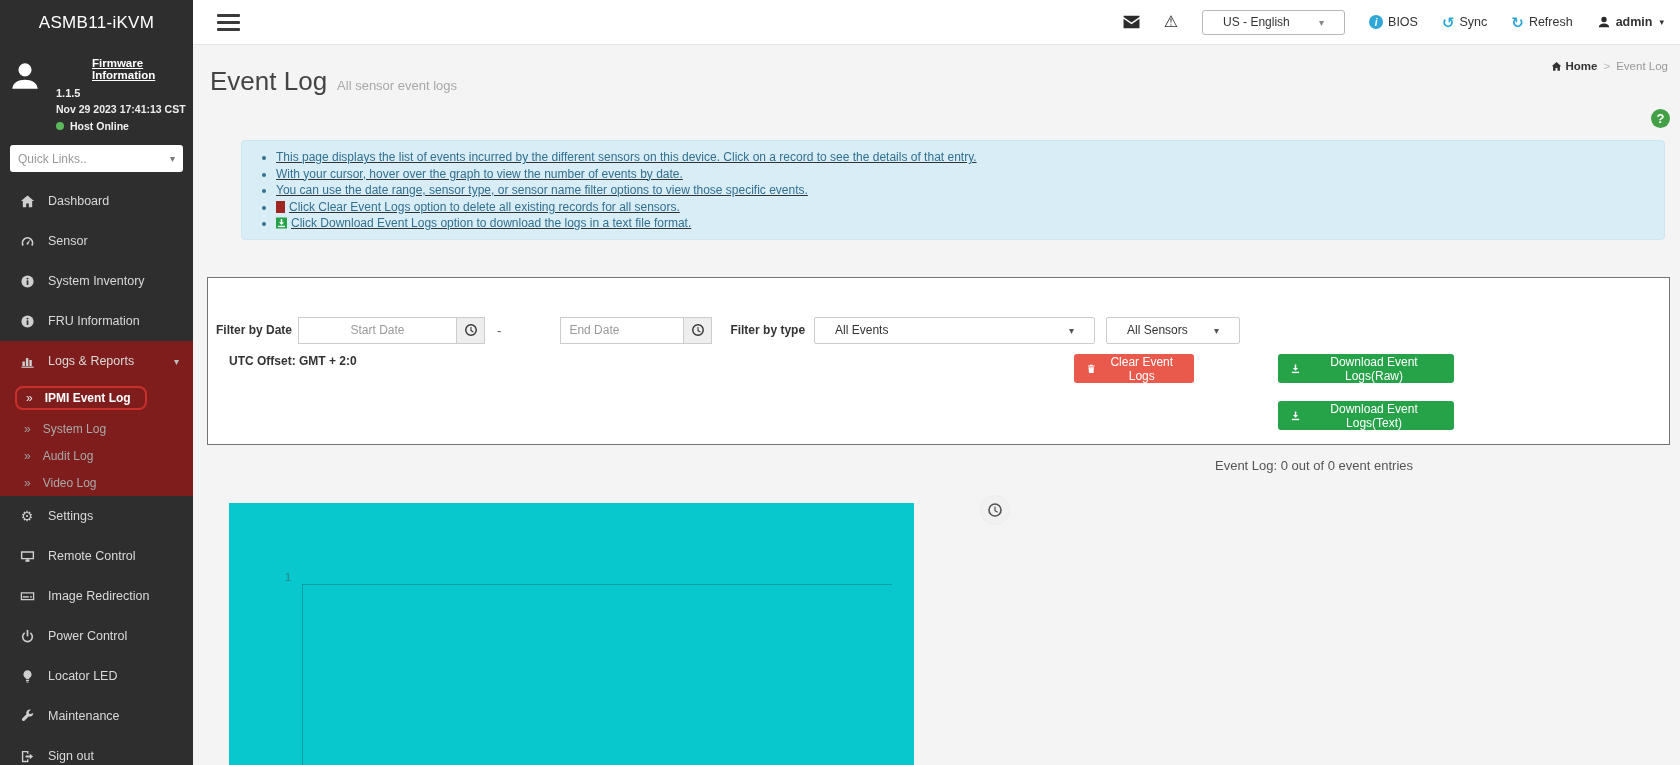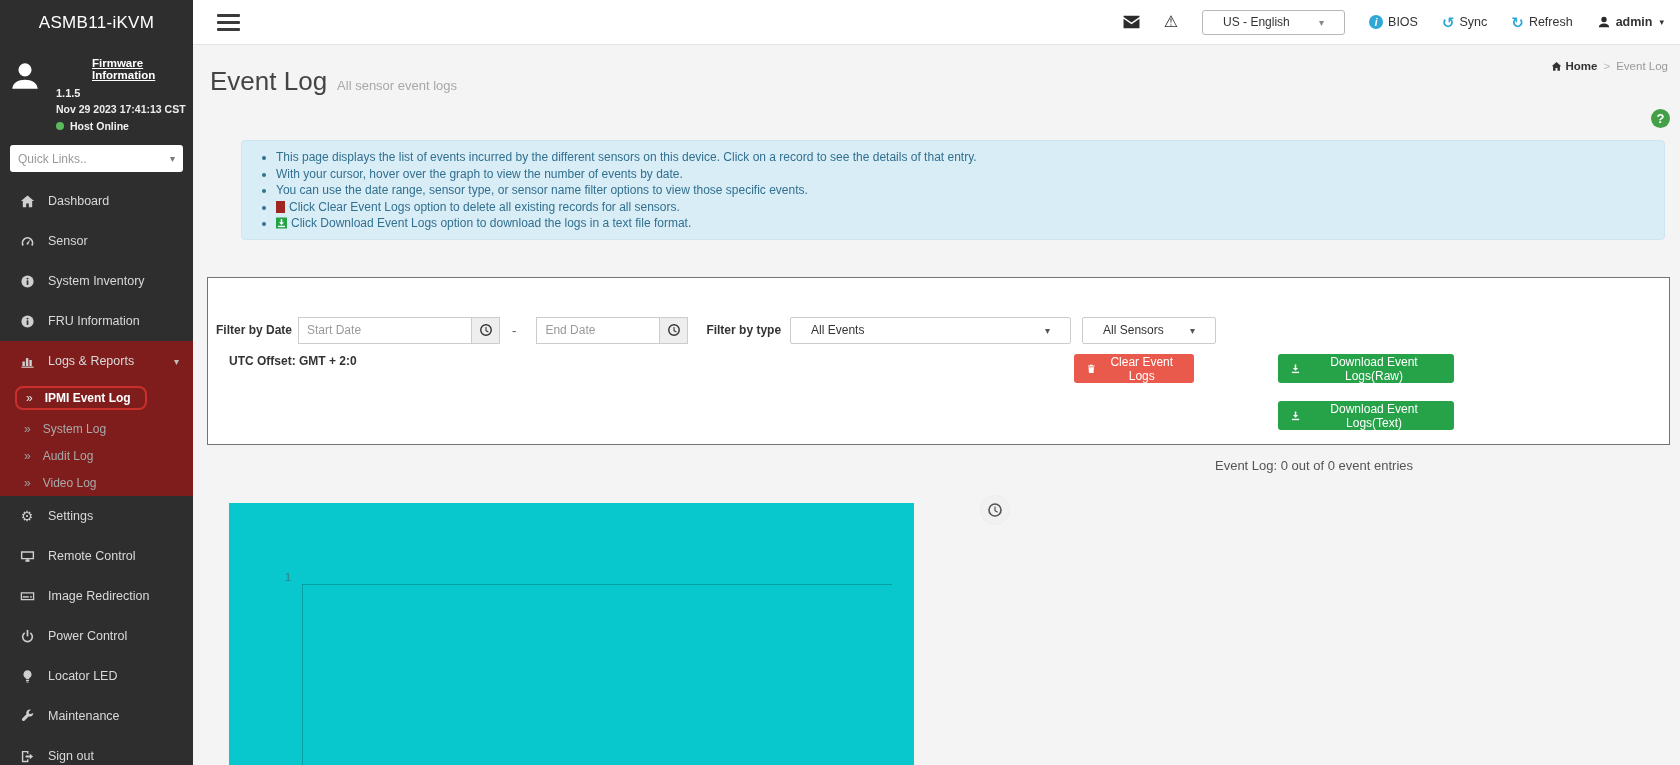--- a/index.html
+++ b/index.html
@@ -58,21 +58,21 @@
   .content { position:absolute; left:193px; top:46px; width:1487px; height:719px; overflow:hidden; }
   .page-title-row { position:absolute; left:17px; top:20px; display:flex; align-items:baseline; }
   .page-title { font-size:26px; color:#444; font-weight:400; }
   .page-subtitle { font-size:13px; color:#a8a8a8; margin-left:10px; }
   .breadcrumb { position:absolute; right:12px; top:14px; display:flex; align-items:center; gap:6px; font-size:11.5px; }
   .breadcrumb .bc-home { display:flex; align-items:center; gap:4px; color:#333; font-weight:bold; cursor:pointer; }
   .breadcrumb .bc-sep { color:#bbb; }
   .breadcrumb .bc-cur { color:#999; }
   .help-btn { position:absolute; right:10px; top:63px; width:19px; height:19px; border-radius:50%; background:#43a047; color:#fff; font-size:13px; font-weight:bold; display:flex; align-items:center; justify-content:center; cursor:pointer; }
 
-  .help-box { position:absolute; left:48px; top:94px; width:1424px; height:100px; background:#d9edf7; border:1px solid #cde6f2; border-radius:4px; padding:8px 14px 8px 12px; }
+  .help-box { position:absolute; left:48px; top:94px; width:1424px; height:100px; background:#d9edf7; border:1px solid #cde6f2; border-radius:4px; padding:8px 14px 8px 12px;text-decoration:underline; }
   .help-box ul { list-style:disc; padding-left:22px; }
   .help-box li { font-size:12px; line-height:16.5px; color:#31708f; }
   .inline-ico { display:inline-block; vertical-align:-2px; margin-right:4px; }
   .red-sq { width:9px; height:12px; background:#a02622; }
   .grn-sq { width:11px; height:12px; }
 
   .panel { position:absolute; left:14px; top:231px; width:1463px; height:168px; background:#fff; border:1px solid #737373; }
   .filters { position:absolute; left:8px; top:38px; display:flex; align-items:center; height:28px; }
   .f-label { font-size:12px; font-weight:bold; color:#333; white-space:nowrap; }
   .input-group { display:flex; height:27px; }
@@ -331,31 +331,31 @@
               <path d="M6.9 2h2.2v5h2.6L8 10.8 4.3 7h2.6z" fill="#fff"></path>
               <rect x="3" y="12" width="10" height="2" fill="#fff"></rect>
             </svg></span><span>Click Download Event Logs option to download the logs in a text file format.</span></li>
     </ul>
   </div>
 
   <div class="panel">
     <div class="filters">
       <span class="f-label">Filter by Date</span>
       <div class="input-group" style="margin-left:6px;">
-        <input type="text" style="width: 173px;" placeholder="Start Date">
+        <input type="text" style="width: 158px; text-align: center;" placeholder="Start Date">
         <span class="ig-addon">
             <svg width="14" height="14" viewBox="0 0 16 16">
               <circle cx="8" cy="8" r="6" fill="none" stroke="currentColor" stroke-width="1.6"></circle>
               <path d="M7.4 4.5h1.2v3.8L11 9.7l-.6 1.1-3-1.8z" fill="currentColor"></path>
             </svg>
           </span>
       </div>
       <span class="dash">-</span>
       <div class="input-group">
-        <input type="text" style="width: 123px;" placeholder="End Date">
+        <input type="text" style="width: 123px; margin-left: 39px;" placeholder="End Date">
         <span class="ig-addon">
             <svg width="14" height="14" viewBox="0 0 16 16">
               <circle cx="8" cy="8" r="6" fill="none" stroke="currentColor" stroke-width="1.6"></circle>
               <path d="M7.4 4.5h1.2v3.8L11 9.7l-.6 1.1-3-1.8z" fill="currentColor"></path>
             </svg>
           </span>
       </div>
       <span class="f-label" style="margin-left:18px;">Filter by type</span>
       <div class="select-box" style="margin-left:9px; width:281px;">
         <span class="sel-text">All Events</span>

